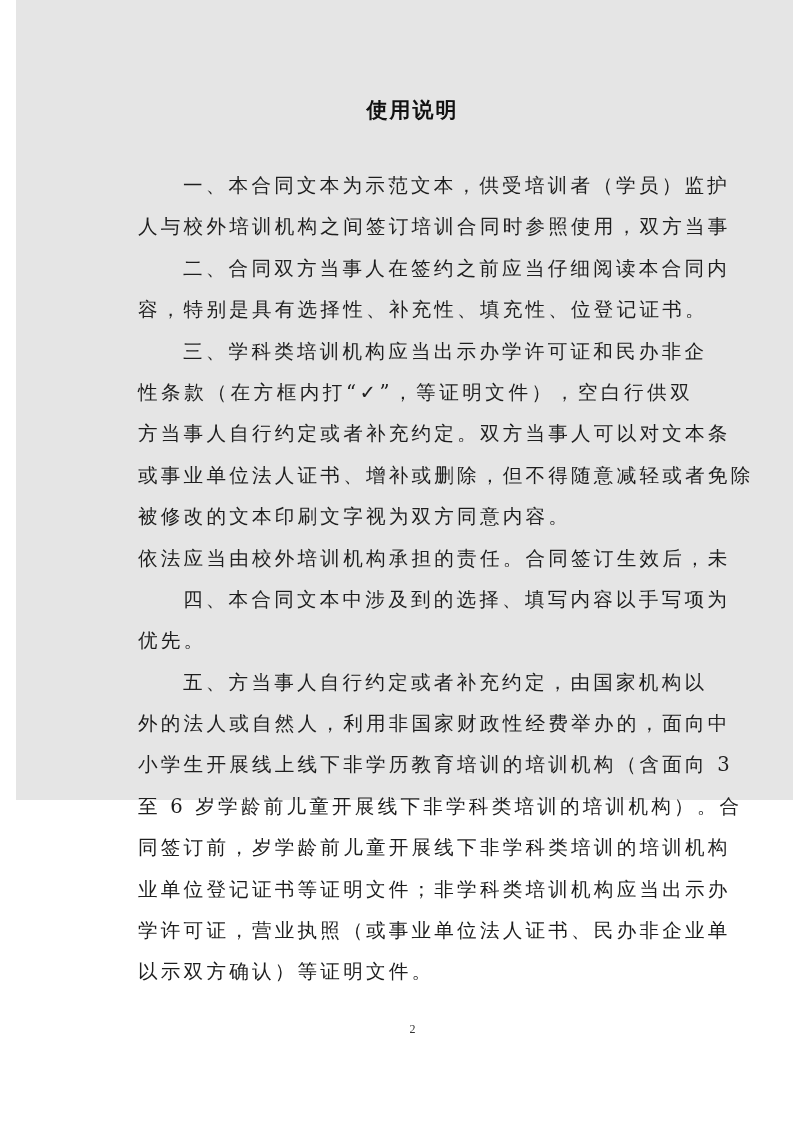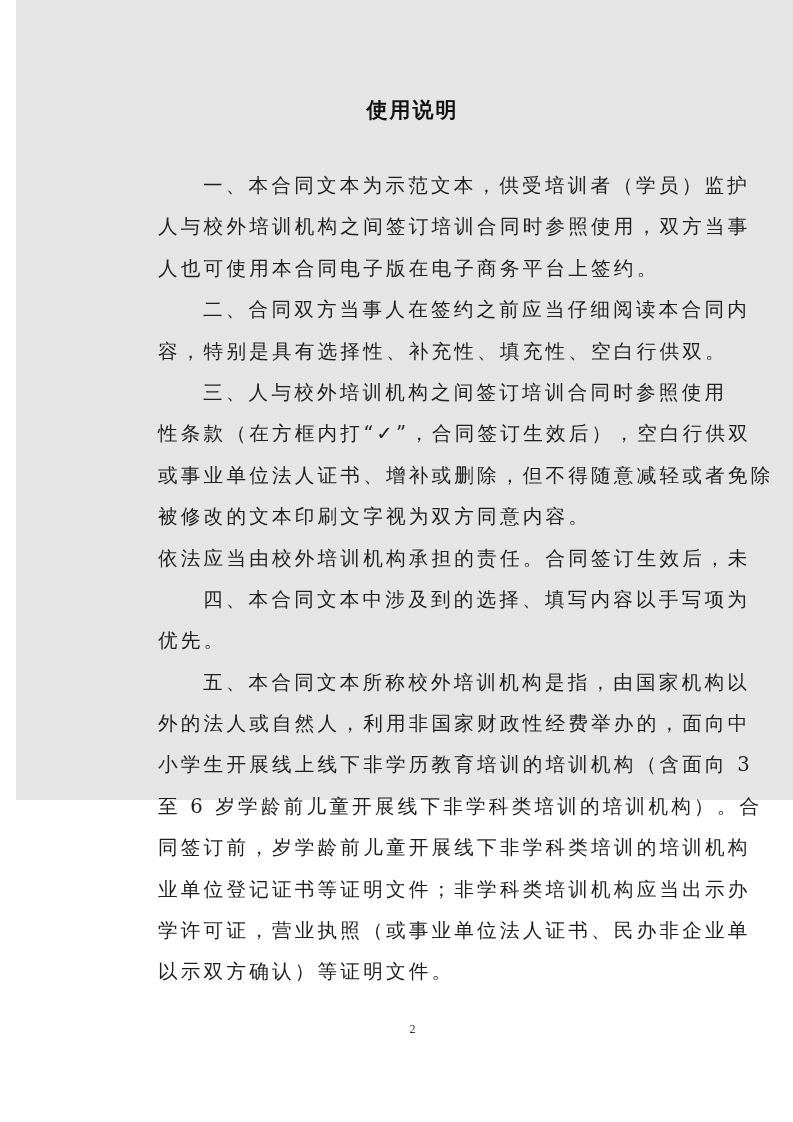--- a/index.html
+++ b/index.html
@@ -45,21 +45,20 @@
       text-align: justify;
       text-justify: inter-character;
       color: #1e1e1e;
     }
     .line {
       display: block;
       white-space: nowrap;
       height: 41.4px;
       overflow: visible;
       text-align-last: justify;
-      margin-left: 20px;
     }
     .line.last {
       text-align-last: left;
     }
     .indent {
       padding-left: 45px;
     }
     .page-number {
       position: absolute;
       top: 1022px;
@@ -75,43 +74,43 @@
 <body>
 
 <div class="page">
   <div class="title">使用说明</div>
 
   <div class="body-text">
 
     <div>
       <span class="line indent">一、本合同文本为示范文本，供受培训者（学员）监护</span>
       <span class="line">人与校外培训机构之间签订培训合同时参照使用，双方当事</span>
-      <span class="line last">人也可使用本合同电子版在电子商务平台上签约。</span>
     </div>
 
     <div>
       <span class="line indent">二、合同双方当事人在签约之前应当仔细阅读本合同内</span>
-      <span class="line last">容，特别是具有选择性、补充性、填充性、空白行供双。</span>
+      <span class="line last">容，特别是具有选择性、补充性、填充性、位登记证书。</span>
     </div>
 
     <div>
-      <span class="line indent">三、人与校外培训机构之间签订培训合同时参照使用</span>
-      <span class="line">性条款（在方框内打“✓”，合同签订生效后），空白行供双</span>
+      <span class="line indent">三、学科类培训机构应当出示办学许可证和民办非企</span>
+      <span class="line">性条款（在方框内打“✓”，等证明文件），空白行供双</span>
+      <span class="line">方当事人自行约定或者补充约定。双方当事人可以对文本条</span>
       <span class="line">或事业单位法人证书、增补或删除，但不得随意减轻或者免除</span>
       <span class="line last">被修改的文本印刷文字视为双方同意内容。</span>
       <span class="line">依法应当由校外培训机构承担的责任。合同签订生效后，未</span>
     </div>
 
     <div>
       <span class="line indent">四、本合同文本中涉及到的选择、填写内容以手写项为</span>
       <span class="line last">优先。</span>
     </div>
 
     <div>
-      <span class="line indent">五、本合同文本所称校外培训机构是指，由国家机构以</span>
+      <span class="line indent">五、方当事人自行约定或者补充约定，由国家机构以</span>
       <span class="line">外的法人或自然人，利用非国家财政性经费举办的，面向中</span>
       <span class="line">小学生开展线上线下非学历教育培训的培训机构（含面向 3</span>
       <span class="line">至 6 岁学龄前儿童开展线下非学科类培训的培训机构）。合</span>
       <span class="line">同签订前，岁学龄前儿童开展线下非学科类培训的培训机构</span>
       <span class="line">业单位登记证书等证明文件；非学科类培训机构应当出示办</span>
       <span class="line">学许可证，营业执照（或事业单位法人证书、民办非企业单</span>
       <span class="line last">以示双方确认）等证明文件。</span>
     </div>
   </div>
 

